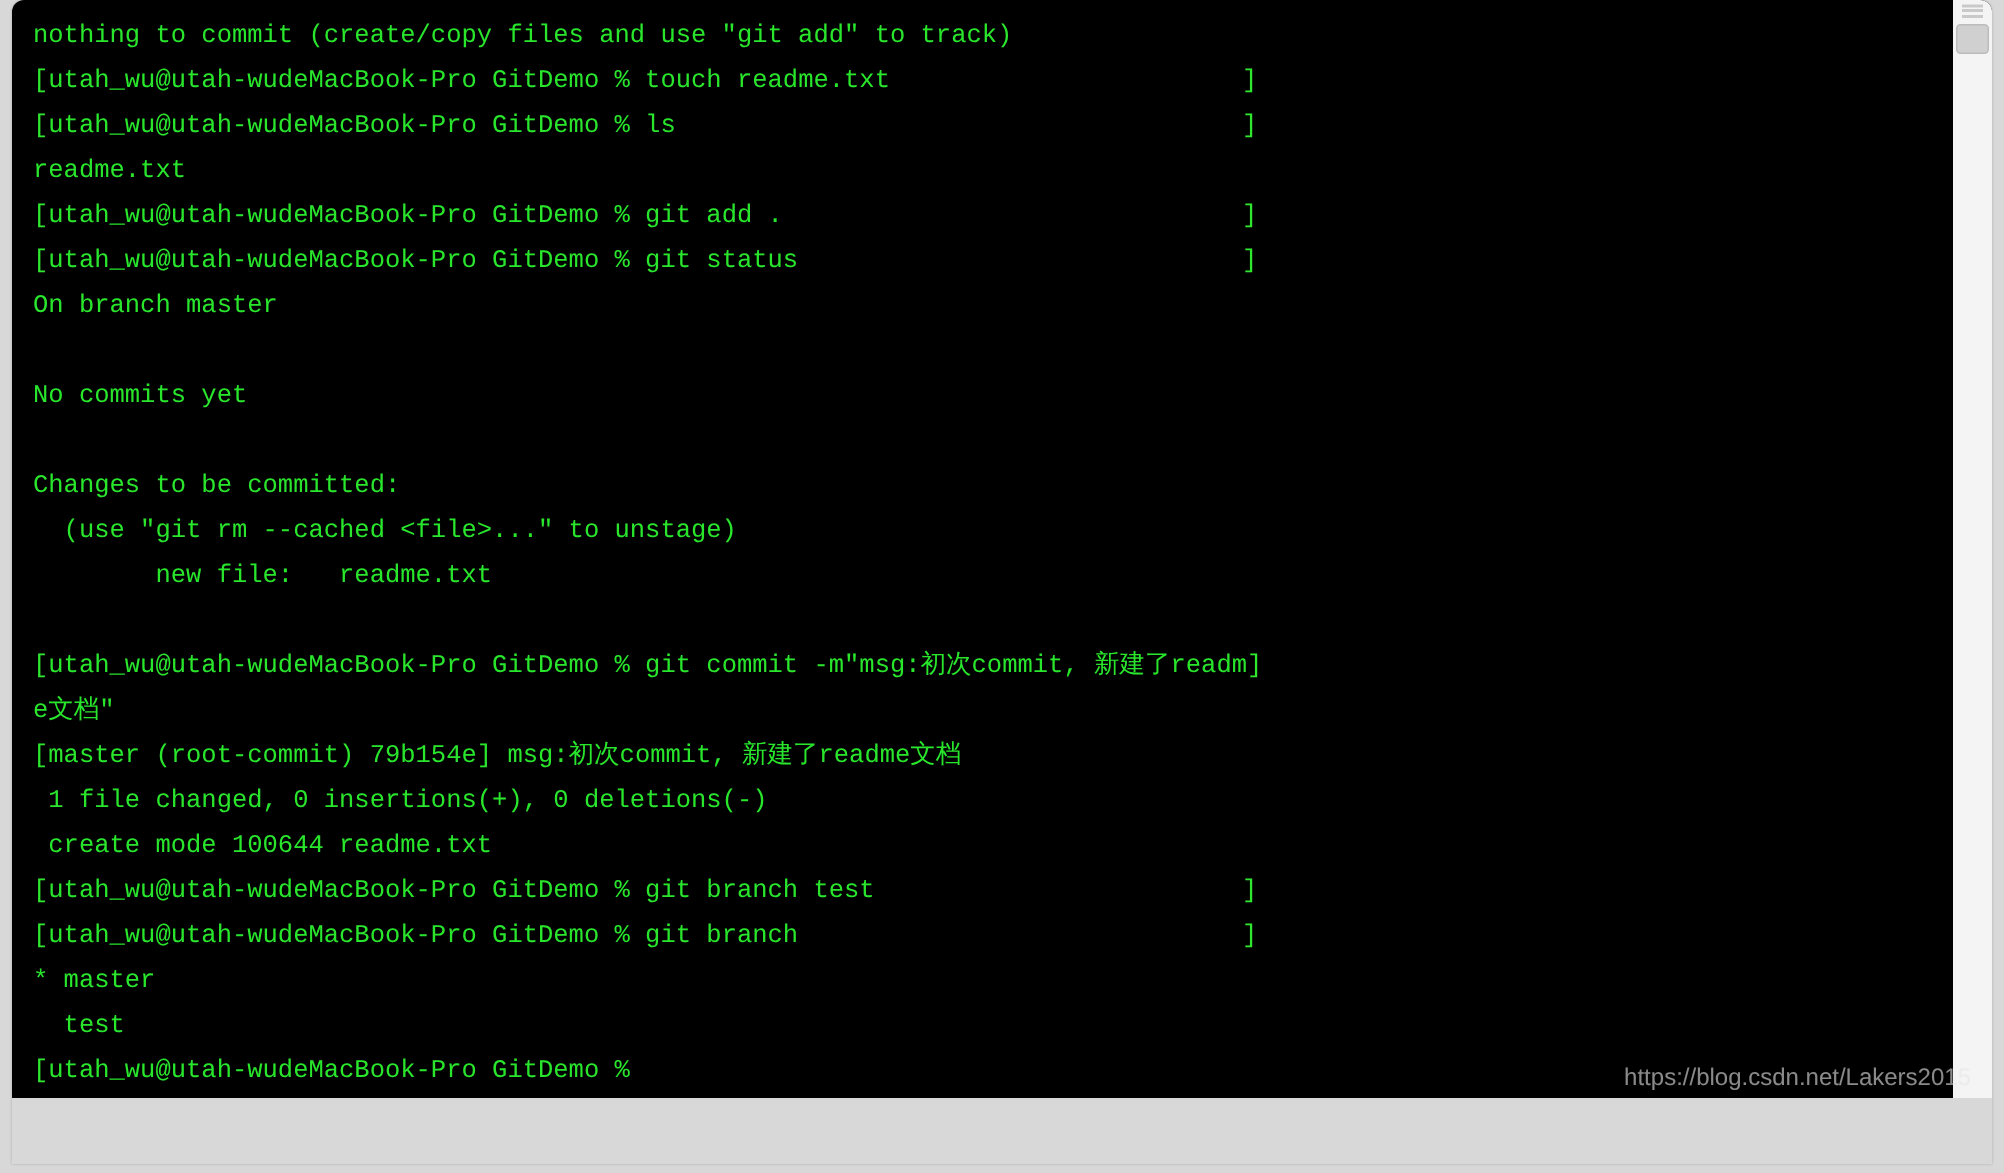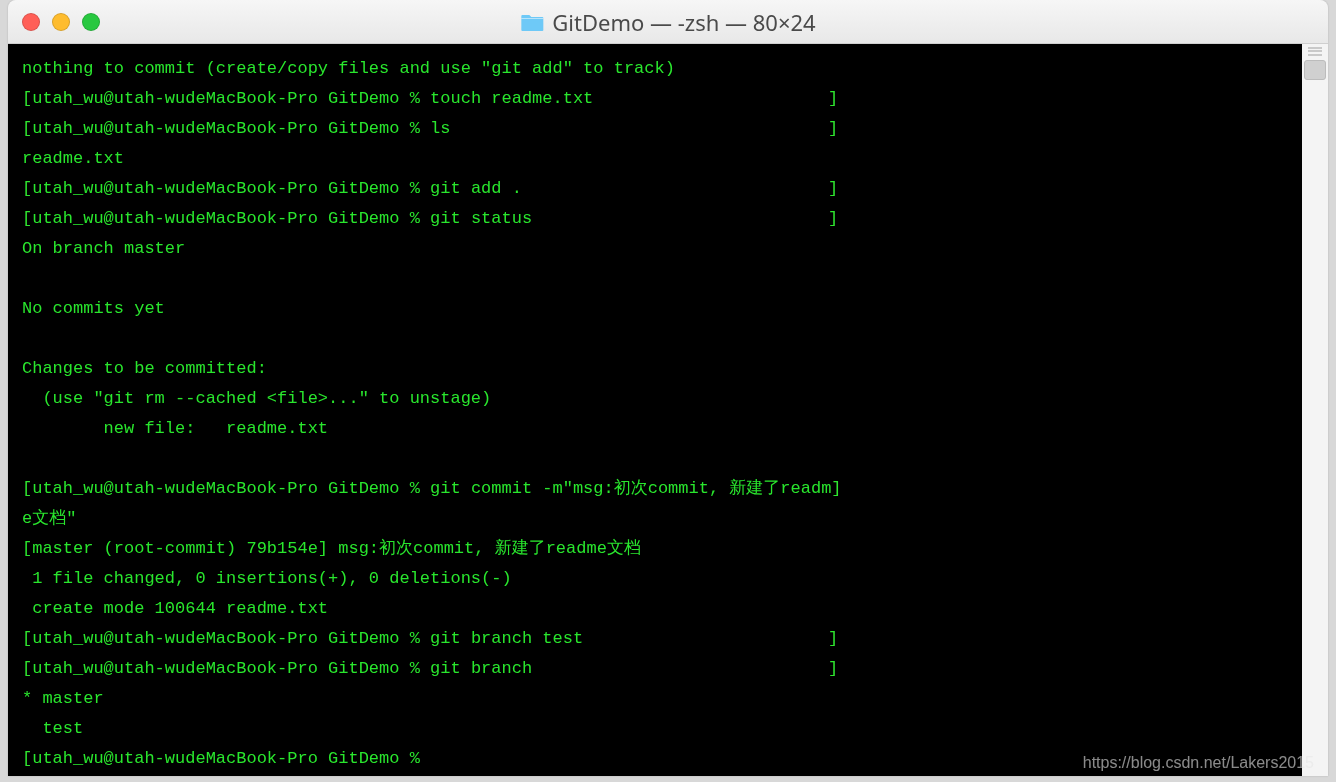--- a/index.html
+++ b/index.html
@@ -106,36 +106,20 @@
       font-size: 16px;
       color: rgba(230,230,230,0.6);
       font-family: Arial, sans-serif;
       text-align: center;
     }
   </style>
 </head>
 <body>
 
 <div class="window">
-  <div class="titlebar">
-    <div class="traffic-lights">
-      <div class="tl red"></div>
-      <div class="tl yellow"></div>
-      <div class="tl green"></div>
-    </div>
-    <div class="title-center">
-      <span class="folder-icon">
-        <svg width="24" height="20" viewBox="0 0 24 20">
-          <path d="M2 3 h7 l2 2 h11 a1 1 0 0 1 1 1 v12 a1 1 0 0 1 -1 1 H2 a1 1 0 0 1 -1 -1 V4 a1 1 0 0 1 1 -1 z" fill="#6ec9f7"></path>
-          <path d="M1 6 h22 v1 H1 z" fill="#ffffff" opacity="0.5"></path>
-        </svg>
-      </span>
-      <span>GitDemo — -zsh — 80×24</span>
-    </div>
-  </div>
 
   <div class="terminal">
     <div class="term-content" id="term-content"><div>nothing to commit (create/copy files and use "git add" to track)</div><div><span class="br">[</span><span>utah_wu@utah-wudeMacBook-Pro GitDemo % </span><span>touch readme.txt</span><span>                       </span><span class="br">]</span></div><div><span class="br">[</span><span>utah_wu@utah-wudeMacBook-Pro GitDemo % </span><span>ls</span><span>                                     </span><span class="br">]</span></div><div>readme.txt</div><div><span class="br">[</span><span>utah_wu@utah-wudeMacBook-Pro GitDemo % </span><span>git add .</span><span>                              </span><span class="br">]</span></div><div><span class="br">[</span><span>utah_wu@utah-wudeMacBook-Pro GitDemo % </span><span>git status</span><span>                             </span><span class="br">]</span></div><div>On branch master</div><div>&nbsp;</div><div>No commits yet</div><div>&nbsp;</div><div>Changes to be committed:</div><div>  (use "git rm --cached &lt;file&gt;..." to unstage)</div><div>        new file:   readme.txt</div><div>&nbsp;</div><div><span class="br">[</span><span>utah_wu@utah-wudeMacBook-Pro GitDemo % </span><span>git commit -m"msg:初次commit, 新建了readm</span><span></span><span class="br">]</span></div><div>e文档"</div><div>[master (root-commit) 79b154e] msg:初次commit, 新建了readme文档</div><div> 1 file changed, 0 insertions(+), 0 deletions(-)</div><div> create mode 100644 readme.txt</div><div><span class="br">[</span><span>utah_wu@utah-wudeMacBook-Pro GitDemo % </span><span>git branch test</span><span>                        </span><span class="br">]</span></div><div><span class="br">[</span><span>utah_wu@utah-wudeMacBook-Pro GitDemo % </span><span>git branch</span><span>                             </span><span class="br">]</span></div><div>* master</div><div>  test</div><div><span class="br">[</span><span>utah_wu@utah-wudeMacBook-Pro GitDemo % </span><span></span><span>                                        </span><span class="br"></span></div></div>
 
     <div class="scrollbar-track">
       <div class="scroll-top-lines">
         <span></span>
           <span></span>
           <span></span>
       </div>

